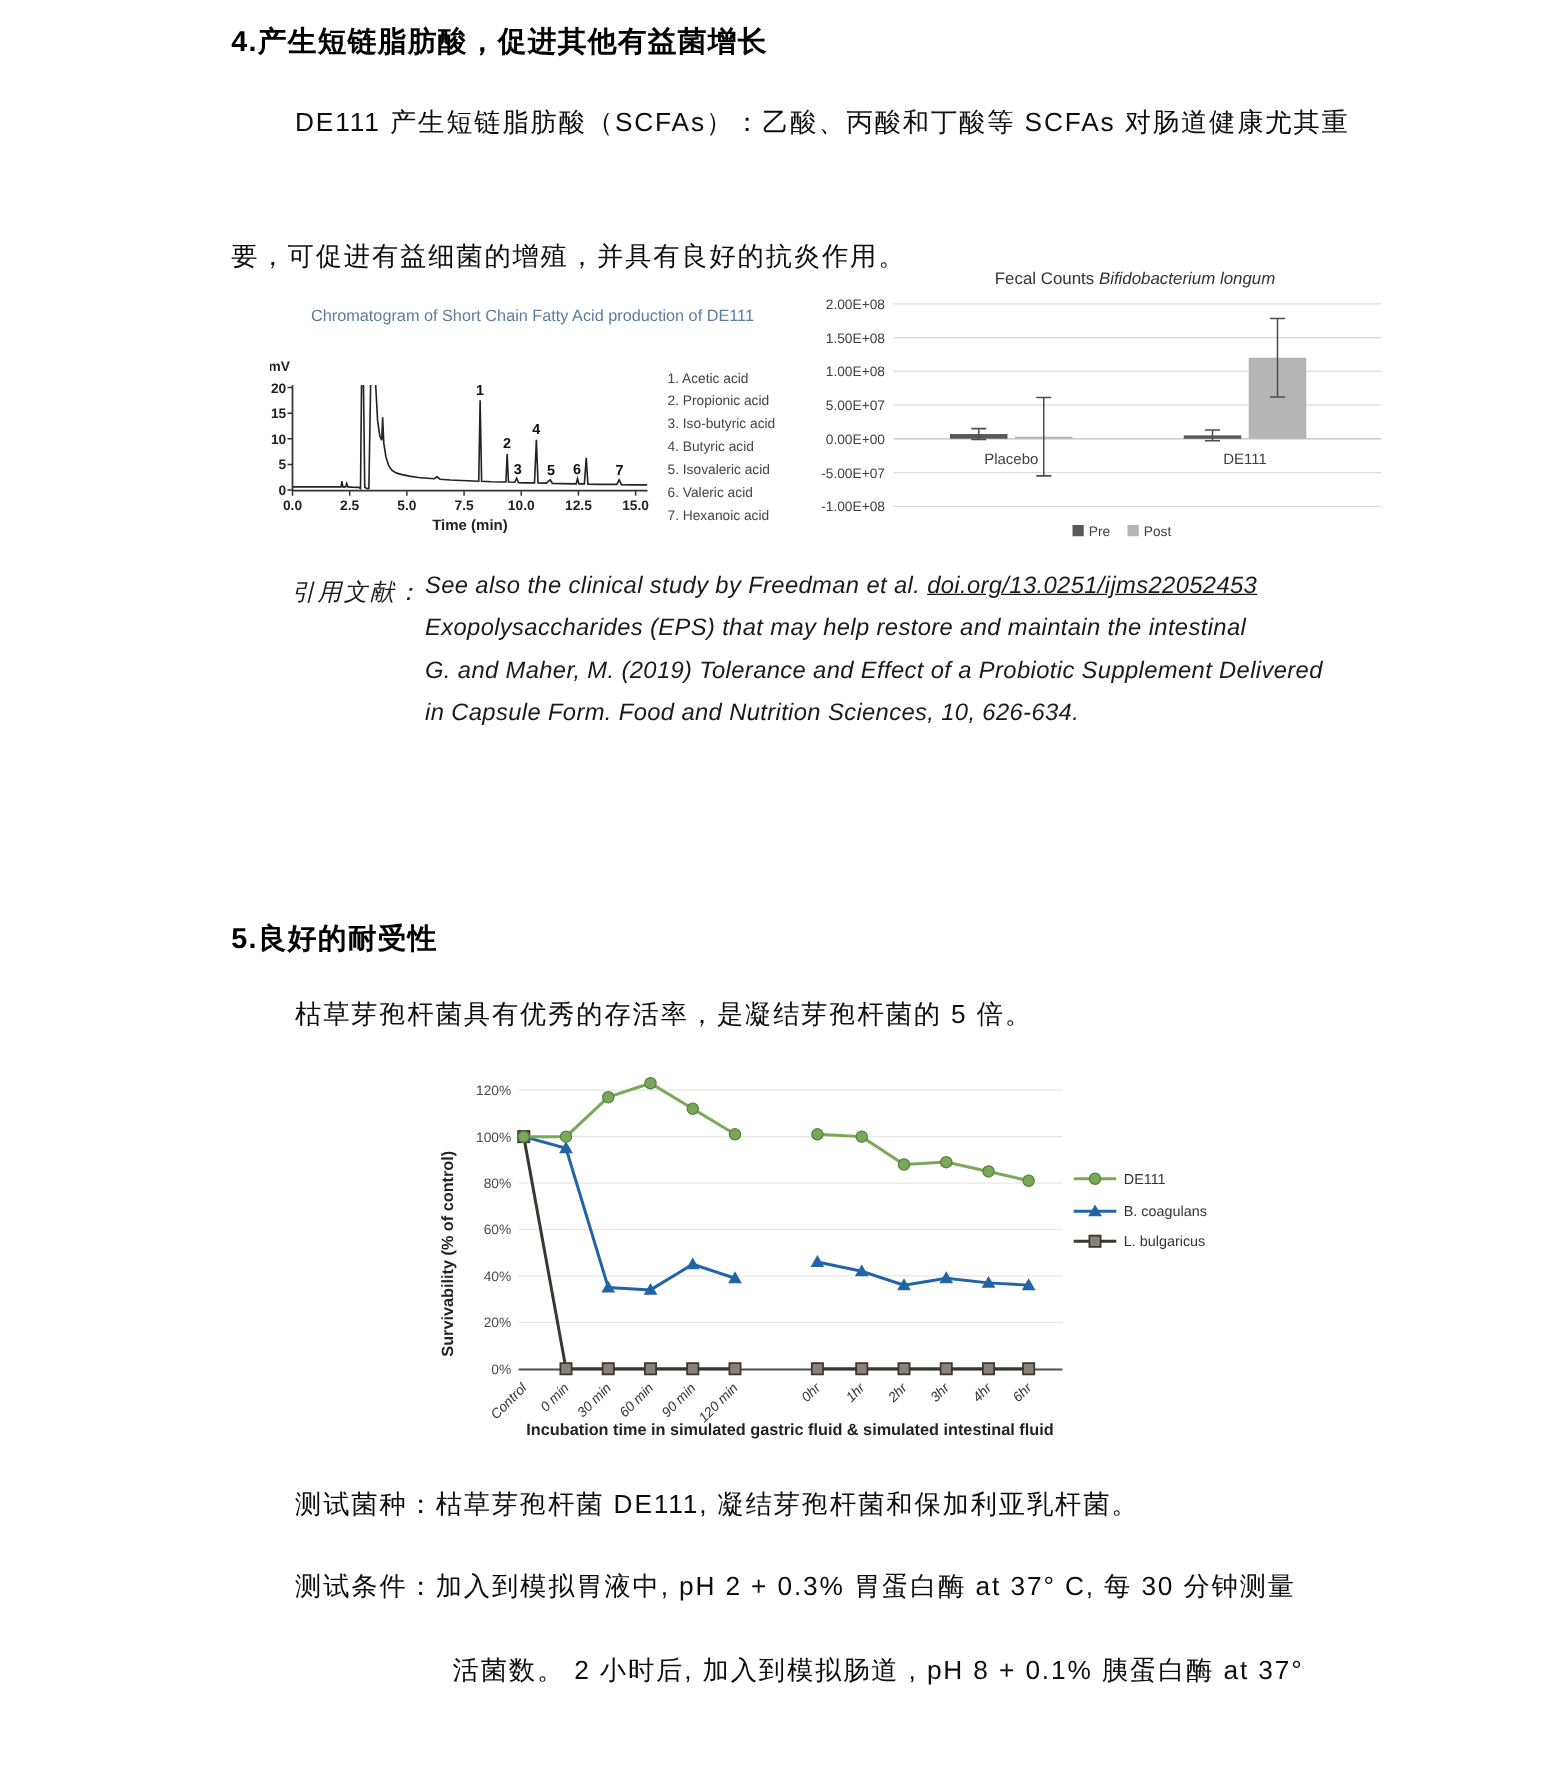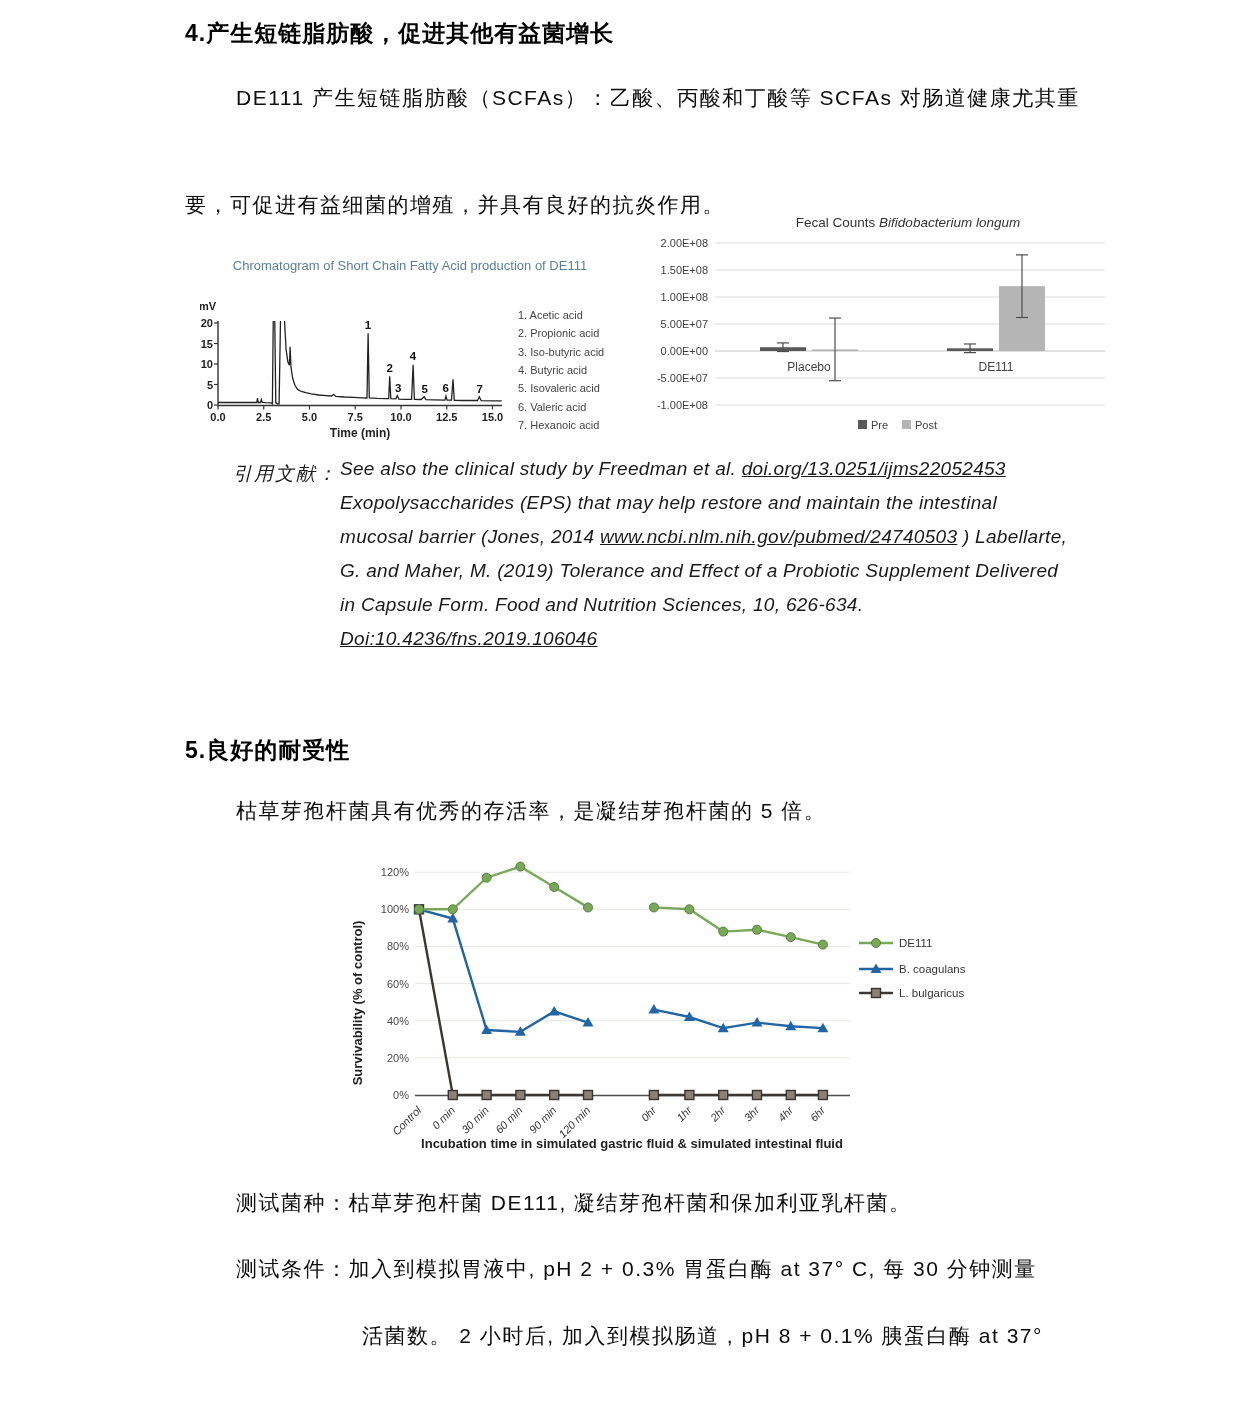--- a/index.html
+++ b/index.html
@@ -19,21 +19,21 @@
 </head>
 <body>
 
 <div class="page">
 
   <div class="abs h-cn" style="left:185px;top:18px;">4.产生短链脂肪酸，促进其他有益菌增长</div>
 
   <div class="abs p-cn" style="left:236px;top:84px;">DE111 产生短链脂肪酸（SCFAs）：乙酸、丙酸和丁酸等 SCFAs 对肠道健康尤其重</div>
   <div class="abs p-cn" style="left:185px;top:148px;margin-top:43px;">要，可促进有益细菌的增殖，并具有良好的抗炎作用。</div>
 
-  <figure style="left:200px;top:240px;margin-top:13px;">
+  <figure style="left:216px;top:240px;">
     <svg id="svg-chrom" width="425" height="205" viewBox="0 0 425 205">
         <text x="210" y="17" font-family="&quot;Liberation Sans&quot;,sans-serif" text-anchor="middle" font-size="13px" fill="#5c7d9c">Chromatogram of Short Chain Fatty Acid production of DE111</text>
         <clipPath id="clipChrom">
           <rect x="18" y="68" width="285" height="85"></rect>
         </clipPath>
         <path d="M18,68 L18,152.5 L302,152.5" stroke="#333" stroke-width="1.4" fill="none"></path>
         <line x1="14" y1="152" x2="18" y2="152" stroke="#333" stroke-width="1.2"></line>
         <text x="13" y="156" font-family="&quot;Liberation Sans&quot;,sans-serif" text-anchor="end" font-size="11px" font-weight="bold" fill="#222">0</text>
         <line x1="14" y1="131.5" x2="18" y2="131.5" stroke="#333" stroke-width="1.2"></line>
         <text x="13" y="135.5" font-family="&quot;Liberation Sans&quot;,sans-serif" text-anchor="end" font-size="11px" font-weight="bold" fill="#222">5</text>
@@ -117,24 +117,22 @@
         <rect x="252" y="215" width="9" height="9" fill="#b5b5b5"></rect>
         <text x="265" y="224" font-family="&quot;Liberation Sans&quot;,sans-serif" font-size="11px" fill="#404040">Post</text>
       </svg>
   </figure>
 
   <div class="abs cit-label" style="left:233px;top:461px;text-align:center;">引用文献：</div>
 
   <div class="abs cit" style="left:340px;top:452px;">
     <div><span>See also the clinical study by Freedman et al. </span><a class="link">doi.org/13.0251/ijms22052453</a></div>
     <div><span>Exopolysaccharides (EPS) that may help restore and maintain the intestinal</span></div>
-    <div><span>mucosal barrier (Jones, 2014 </span><a class="link">www.ncbi.nlm.nih.gov/pubmed/24740503</a><span> ) Labellarte,</span></div>
     <div><span>G. and Maher, M. (2019) Tolerance and Effect of a Probiotic Supplement Delivered</span></div>
     <div><span>in Capsule Form. Food and Nutrition Sciences, 10, 626-634.</span></div>
-    <div><a class="link">Doi:10.4236/fns.2019.106046</a></div>
   </div>
 
   <div class="abs h-cn" style="left:185px;top:735px;">5.良好的耐受性</div>
 
   <div class="abs p-cn" style="left:236px;top:797px;">枯草芽孢杆菌具有优秀的存活率，是凝结芽孢杆菌的 5 倍。</div>
 
   <figure style="left:345px;top:843px;">
     <svg id="svg-surv" width="795" height="325" viewBox="0 0 795 325">
         <text x="64" y="256" font-family="&quot;Liberation Sans&quot;,sans-serif" text-anchor="end" font-size="11px" fill="#4a4a4a">0%</text>
         <line x1="70" y1="214.86" x2="505" y2="214.86" stroke="#e7e7e2" stroke-width="1"></line>

